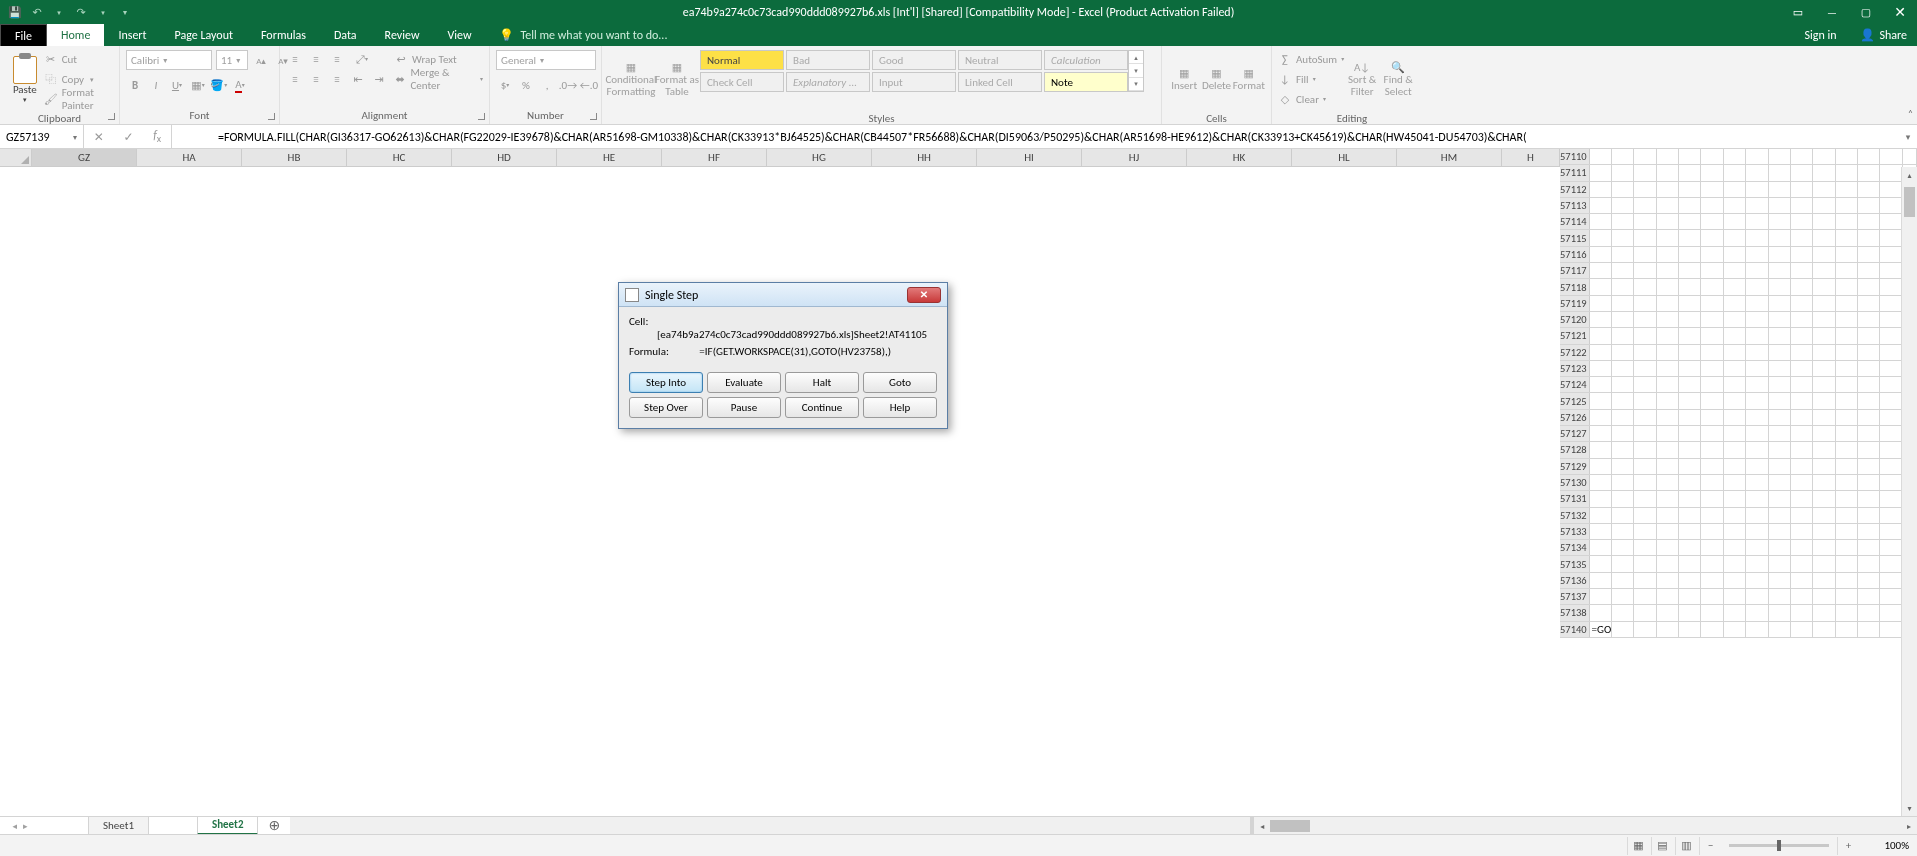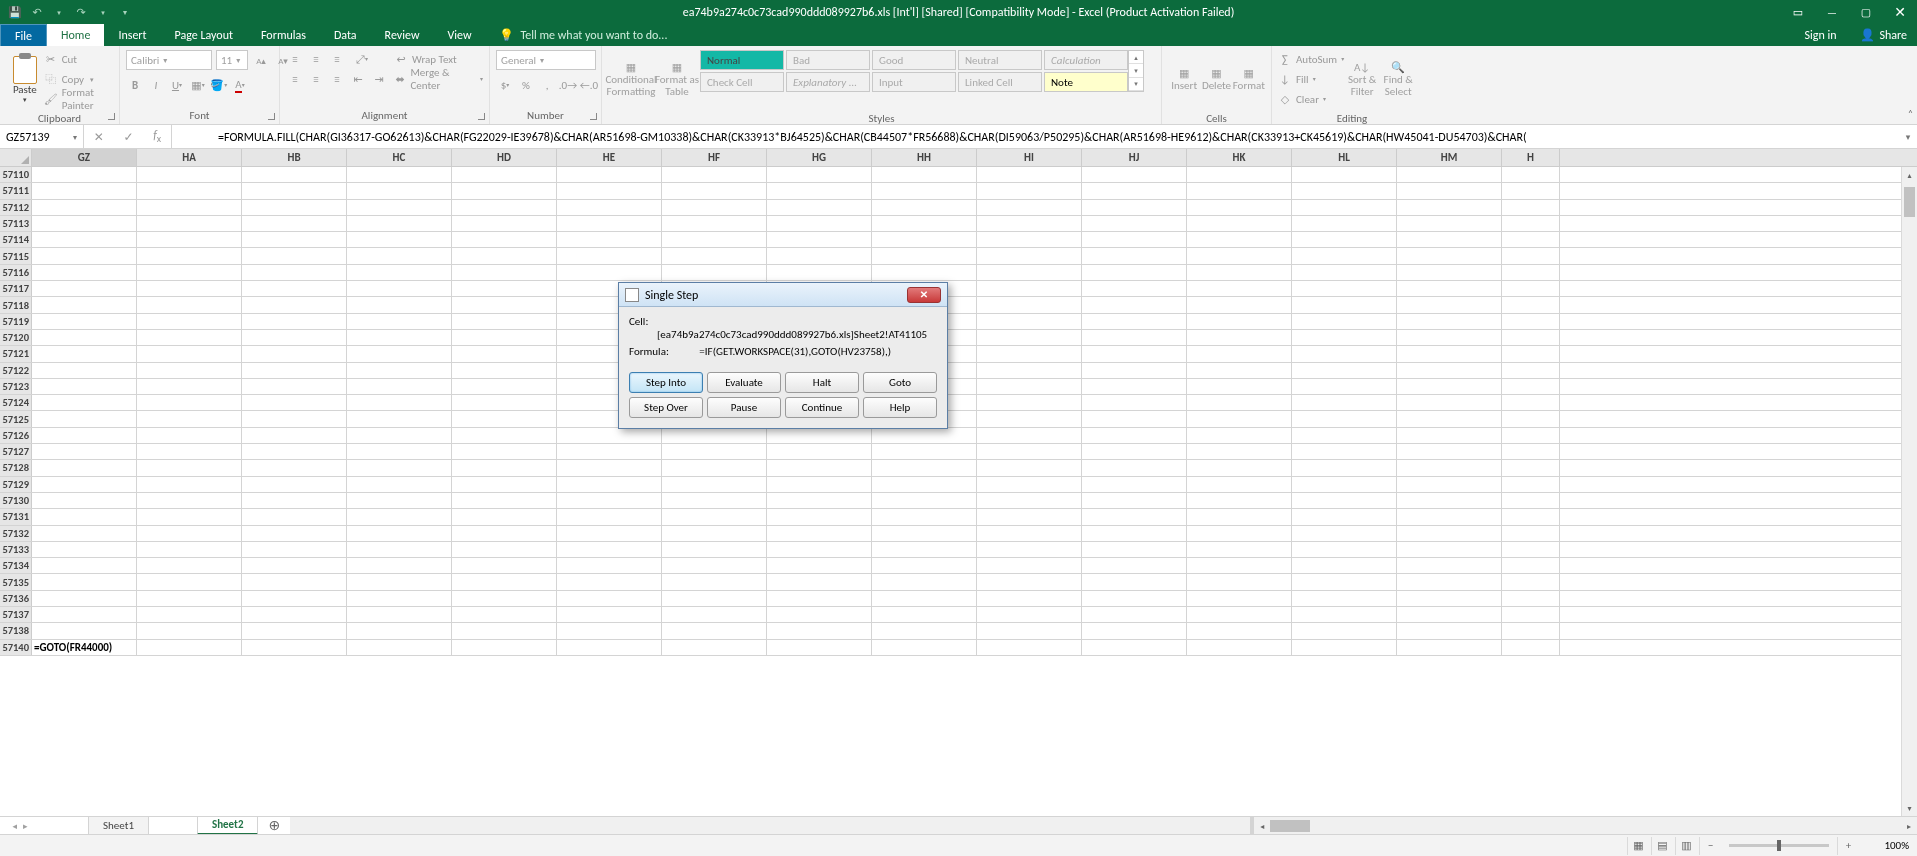--- a/index.html
+++ b/index.html
@@ -10,21 +10,21 @@
 .qat { display:flex; align-items:center; gap:4px; padding-left:6px; }
 .qat-ic { width:18px; height:18px; display:flex; align-items:center; justify-content:center; color:#d0eedd; opacity:0.8; font-size:11px; }
 .titlebar-title { position:absolute; left:50%; transform:translateX(-50%); font-size:12px; color:#fff; }
 .win-btns { margin-left:auto; display:flex; }
 .win-btn { width:34px; height:24px; display:flex; align-items:center; justify-content:center; color:#fff; font-size:11px; }
 .win-close { font-size:14px; }
 
 
 .tabstrip { height:22px; background:#0c6b3d; display:flex; align-items:stretch; color:#fff; }
 .tab { padding:0 14px; display:flex; align-items:center; font-size:12px; color:#fff; }
-.tab.file { background:#0369a1; border:1px solid rgba(255,255,255,.3); border-bottom:none; }
+.tab.file { background:#000000; border:1px solid rgba(255,255,255,.3); border-bottom:none; }
 .tab.active { background:#fff; color:#217346; }
 .tell-me { display:flex; align-items:center; gap:6px; color:#d0eedd; padding-left:14px; font-size:12px;}
 .tab.right { margin-left:auto; }
 .share { display:flex; align-items:center; gap:4px; padding:0 10px;}
 
 
 .ribbon { height:79px; background:#f3f3f3; border-bottom:1px solid #d4d4d4; display:flex; position:relative; }
 .group { border-right:1px solid #e1e1e1; padding:4px 6px 0 6px; display:flex; flex-direction:column; position:relative; }
 .group-label { text-align:center; font-size:11px; color:#666; padding:2px 0; margin-top:auto; }
 .group-body { flex:1; display:flex; align-items:flex-start; }
@@ -42,21 +42,21 @@
 .combo { background:#fff; border:1px solid #c8c8c8; height:20px; display:flex; align-items:center; padding:0 4px; font-size:11px; color:#a0a0a0; }
 .combo .arrow { margin-left:4px; font-size:8px; color:#a0a0a0; }
 .sbtn { width:18px; height:18px; border:1px solid transparent; display:flex; align-items:center; justify-content:center; font-size:11px; color:#999; }
 .sbtn.sup { font-size:9px; }
 
 .col3 { display:flex; flex-direction:column; gap:2px; }
 .row { display:flex; gap:3px; align-items:center; }
 
 .style-pick { width:84px; height:20px; border:1px solid #c8c8c8; background:#fff; font-size:11px; display:flex; align-items:center; padding:0 6px; }
 .style-pick.disabled { background:#f0f0f0; color:#aaa; }
-.style-normal { background:#14b8a6; color:#444;text-align:right;}
+.style-normal { background:#fde047; color:#444;text-align:right;}
 .style-bad { color:#9c0006; background:#ffc7ce; }
 .style-good { color:#006100; background:#c6efce;}
 .style-neutral { color:#9c5700; background:#ffeb9c;}
 .style-calc { color:#fa7d00; background:#f2f2f2; font-style:italic;}
 .style-check { background:#a5a5a5; color:#fff;}
 .style-expl { font-style:italic; color:#7f7f7f;}
 .style-input { color:#3f3f76; background:#ffcc99;}
 .style-linked { color:#fa7d00; background:#fff;}
 .style-note { background:#ffffcc;}
 .styles-grid { display:grid; grid-template-columns:repeat(5,84px); gap:2px; }
@@ -68,21 +68,21 @@
 
 
 .fx-row { height:24px; border-bottom:1px solid #d4d4d4; display:flex; align-items:stretch; background:#fff; }
 .namebox { width:84px; border-right:1px solid #d4d4d4; display:flex; align-items:center; padding:0 6px; font-size:12px; }
 .namebox .arrow { margin-left:auto; font-size:8px; color:#777; }
 .fx-btns { display:flex; align-items:center; width:88px; border-right:1px solid #d4d4d4; justify-content:space-around; color:#999; font-size:12px;}
 .fx-input { flex:1; display:flex; align-items:center; padding:0 6px; font-size:12px; white-space:nowrap; overflow:hidden;margin-left:40px; }
 .fx-expand { width:18px; display:flex; align-items:center; justify-content:center; color:#777; font-size:9px; }
 
 
-.grid-area { position:absolute; top:149px; left:0; right:0; bottom:22px; display:flex; flex-direction:column;font-weight:bold; }
+.grid-area { position:absolute; top:149px; left:0; right:0; bottom:22px; display:flex; flex-direction:row; }
 .col-hdrs { height:18px; display:flex; background:#e6e6e6; border-bottom:1px solid #ccc; }
 .selall { width:32px; border-right:1px solid #ccc; background:#e6e6e6; position:relative;}
 .selall::after { content:""; position:absolute; right:2px; bottom:2px; border-style:solid; border-width:0 0 8px 8px; border-color:transparent transparent #b0b0b0 transparent;}
 .col-h { width:105px; border-right:1px solid #ccc; display:flex; align-items:center; justify-content:center; font-size:11px; color:#444; background:#e6e6e6; }
 .col-h.sel { background:#d2d2d2; }
 .col-h.last { width:58px;}
 .rows { flex:1; overflow:hidden; }
 .r { height:16.3px; display:flex; border-bottom:1px solid #d4d4d4; }
 .r-h { width:32px; border-right:1px solid #ccc; background:#e6e6e6; display:flex; align-items:center; justify-content:flex-end; padding-right:2px; font-size:10.5px; color:#444; }
 .r-h.sel{ background:#d2d2d2; }

